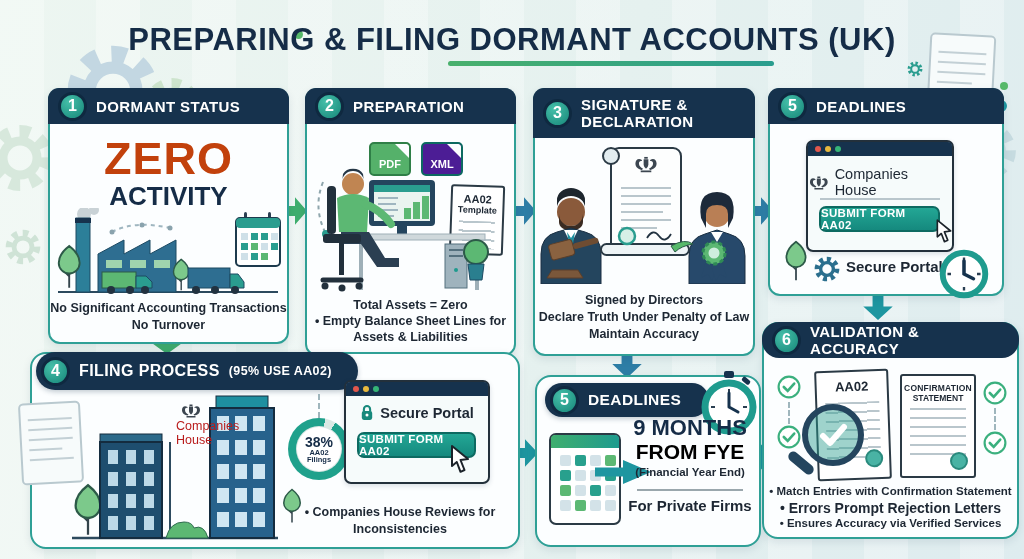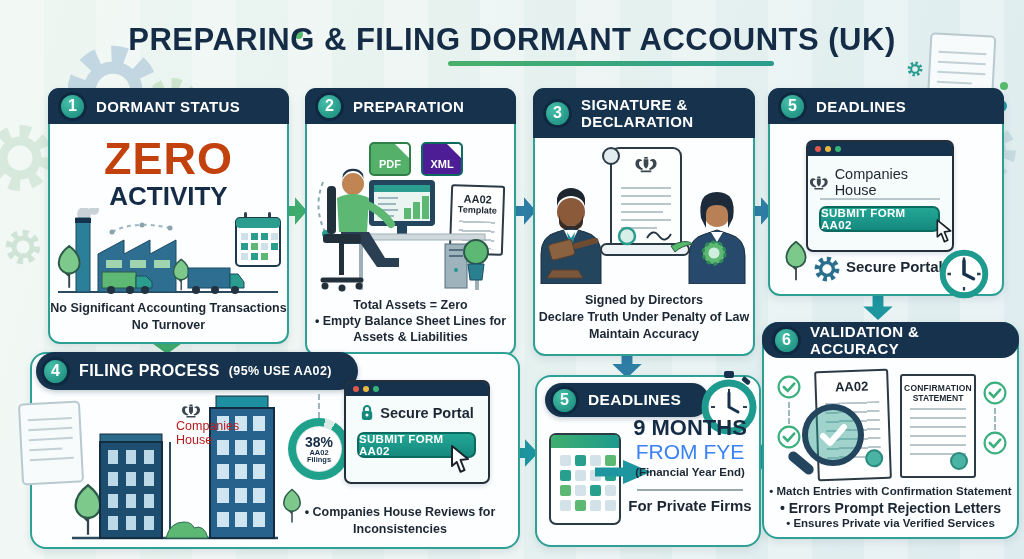--- a/index.html
+++ b/index.html
@@ -363,21 +363,21 @@
     </div>
     <svg class="ico" style="left:218px;top:56px;width:26px;height:26px">
         <use href="#checkc"></use>
       </svg>
     <div class="dashv" style="left:230px;top:84px;height:22px"></div>
     <svg class="ico" style="left:218px;top:106px;width:26px;height:26px">
         <use href="#checkc"></use>
       </svg>
     <div class="cap bl" style="top:160px;font-size:11.5px">• Match Entries with Confirmation Statement</div>
     <div class="cap bl" style="top:176px;font-size:14px">• Errors Prompt Rejection Letters</div>
-    <div class="cap bl" style="top:192px;font-size:11.5px">• Ensures Private via Verified Services</div>
+    <div class="cap bl" style="top:192px;font-size:11.5px">• Ensures Accuracy via Verified Services</div>
   </section>
 
   <section class="card" style="left:30px;top:352px;width:486px;height:193px;border-radius:16px">
     <div class="pill" style="left:4px;top:-2px;width:322px;height:38px;box-sizing:border-box">
       <span class="num">4</span>
       <span class="ht" style="font-size:16px">FILING PROCESS</span>
       <span class="ht" style="font-size:12.5px">(95% USE AA02)</span>
     </div>
     <div class="paper" style="left:-12px;top:48px;width:58px;height:78px;transform:rotate(-3deg)">
       <i style="top:14px"></i>
@@ -494,19 +494,19 @@
           <i></i>
           <i></i>
           <i></i>
           <i></i>
           <i></i>
           <i></i>
       </div>
     </div>
     <div class="ar r t" style="left:58px;top:82px;width:56px;height:26px"></div>
     <div class="cap" style="left:92px;right:auto;width:122px;top:40px;font-size:22px;font-weight:800;color:#152c47;line-height:1">9 MONTHS</div>
-    <div class="cap" style="left:92px;right:auto;width:122px;top:64px;font-size:21px;font-weight:400;color:#3b82f6;line-height:1">FROM FYE</div>
+    <div class="cap" style="left:92px;right:auto;width:122px;top:64px;font-size:21px;font-weight:700;color:#000000;line-height:1">FROM FYE</div>
     <div class="cap" style="left:92px;right:auto;width:122px;top:88px;font-size:11.5px">(Financial Year End)</div>
     <div style="position:absolute;left:100px;top:112px;width:106px;height:2px;background:#9aa7ad"></div>
     <div class="cap" style="left:84px;right:auto;width:138px;top:120px;font-size:15px;font-weight:800">For Private Firms</div>
   </section>
 
 </div>
 
 </body></html>

